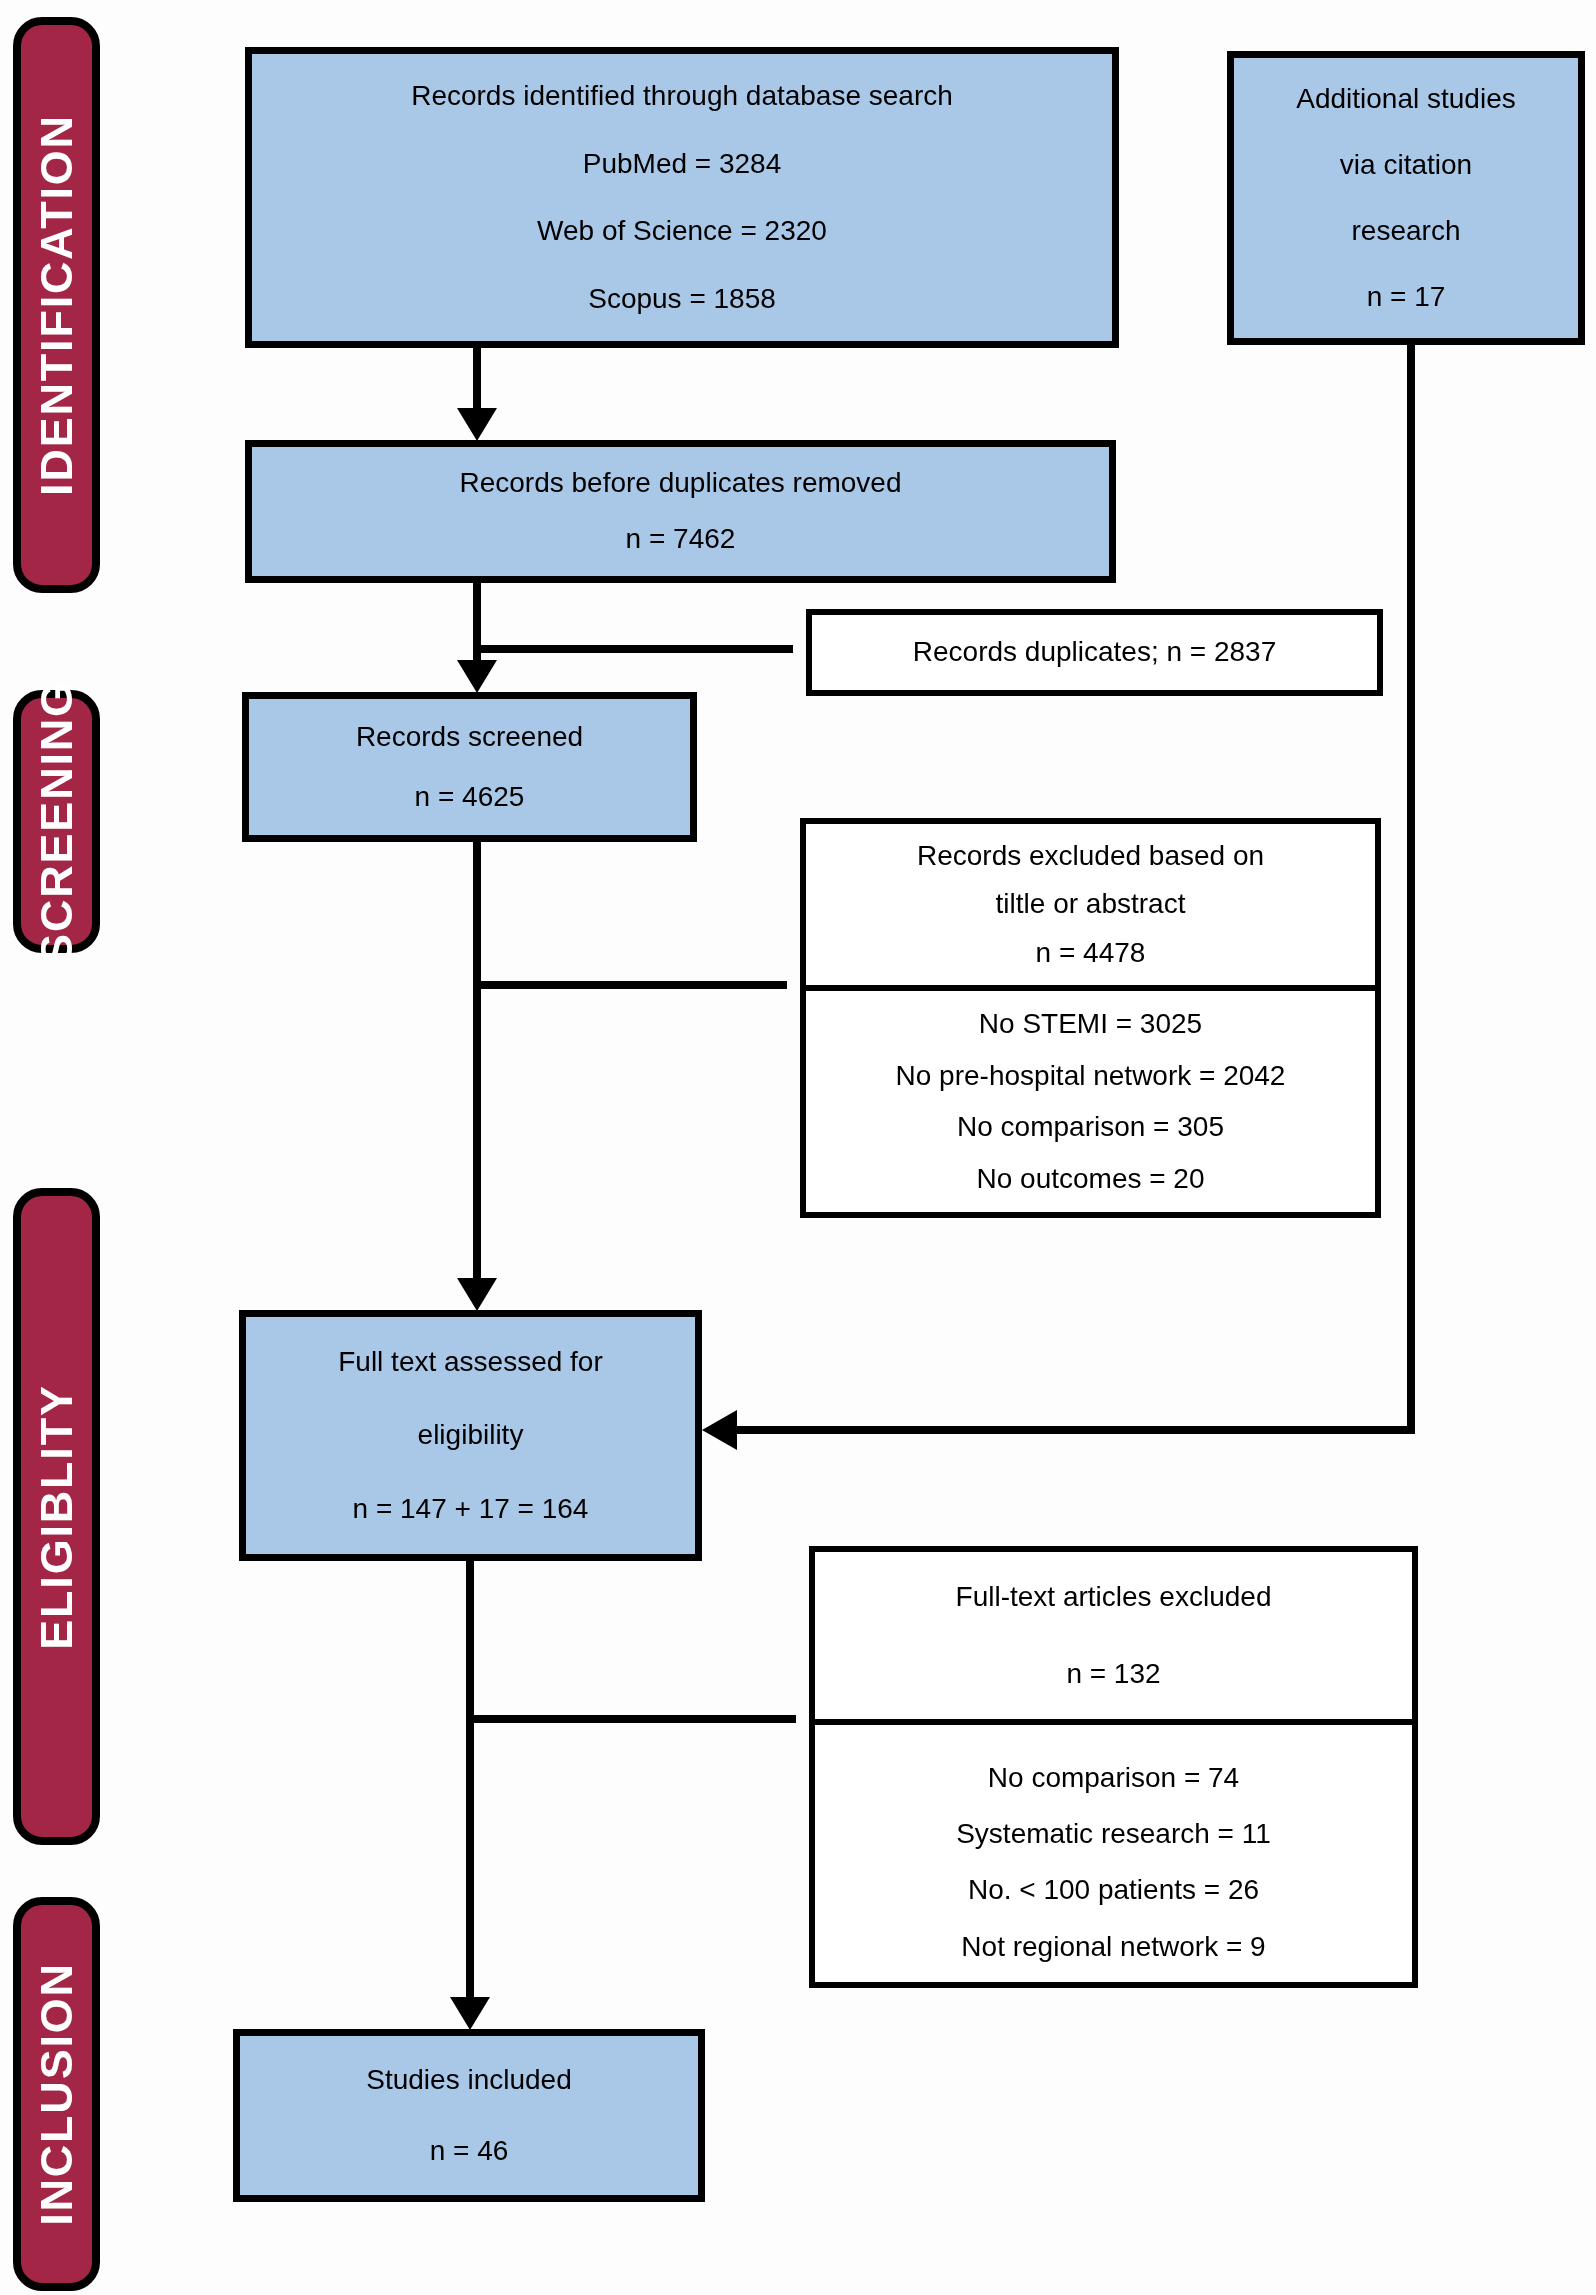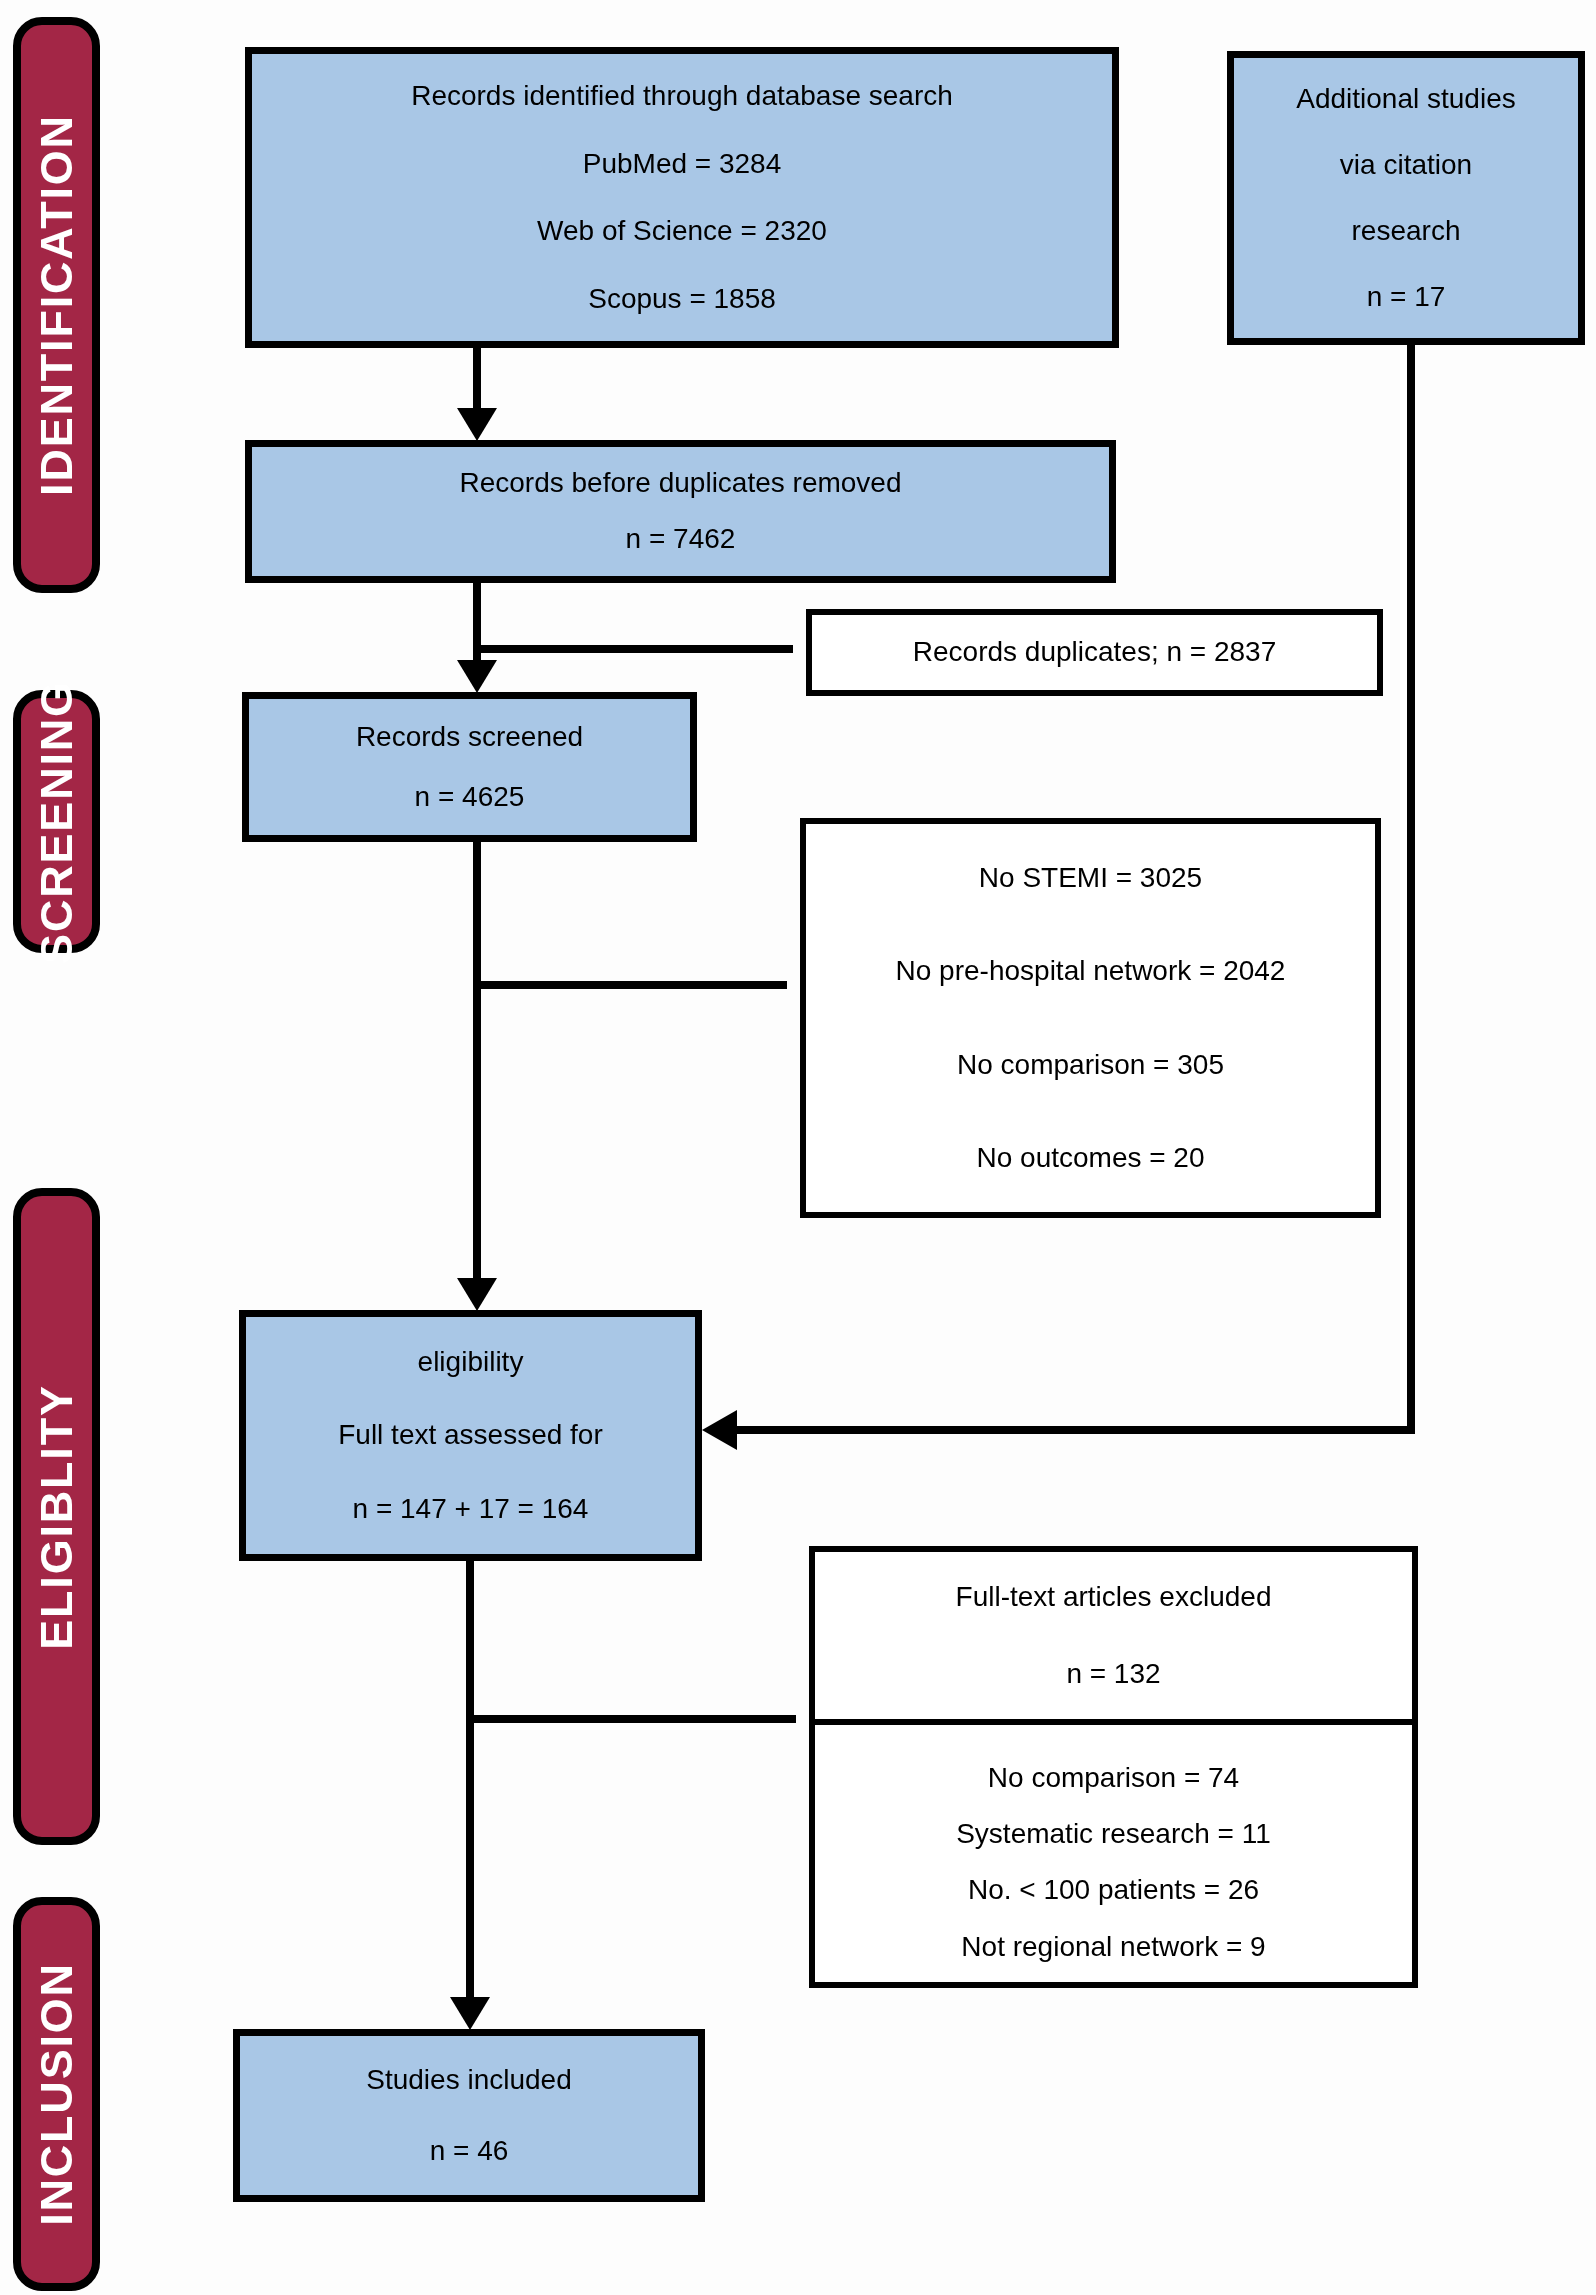--- a/index.html
+++ b/index.html
@@ -109,31 +109,36 @@
   <div class="box white" style="left:794px; top:609px; width:577px; height:87px; justify-content:center;">
     <div class="line-text">Records duplicates; n = 2837</div>
   </div>
 
   <div class="box blue" style="left:242px; top:692px; width:455px; height:150px;">
     <div class="line-text">Records screened</div>
     <div class="line-text">n = 4625</div>
   </div>
 
   <div class="box white stacked" style="left:788px; top:818px; width:581px; height:400px;">
+    <div class="section divided" style="height:167px;">
+      <div class="line-text">Records excluded based on</div>
+      <div class="line-text">tiltle or abstract</div>
+      <div class="line-text">n = 4478</div>
+    </div>
     <div class="section" style="flex:1;">
       <div class="line-text">No STEMI = 3025</div>
       <div class="line-text">No pre-hospital network = 2042</div>
       <div class="line-text">No comparison = 305</div>
       <div class="line-text">No outcomes = 20</div>
     </div>
   </div>
 
   <div class="box blue" style="left:239px; top:1310px; width:463px; height:251px;">
+    <div class="line-text">Full text assessed for</div>
     <div class="line-text">eligibility</div>
-    <div class="line-text">Full text assessed for</div>
     <div class="line-text">n = 147 + 17 = 164</div>
   </div>
 
   <div class="box white stacked" style="left:797px; top:1546px; width:609px; height:442px;gap:18px;">
     <div class="section divided" style="height:173px;">
       <div class="line-text">Full-text articles excluded</div>
       <div class="line-text">n = 132</div>
     </div>
     <div class="section" style="flex:1;">
       <div class="line-text">No comparison = 74</div>

